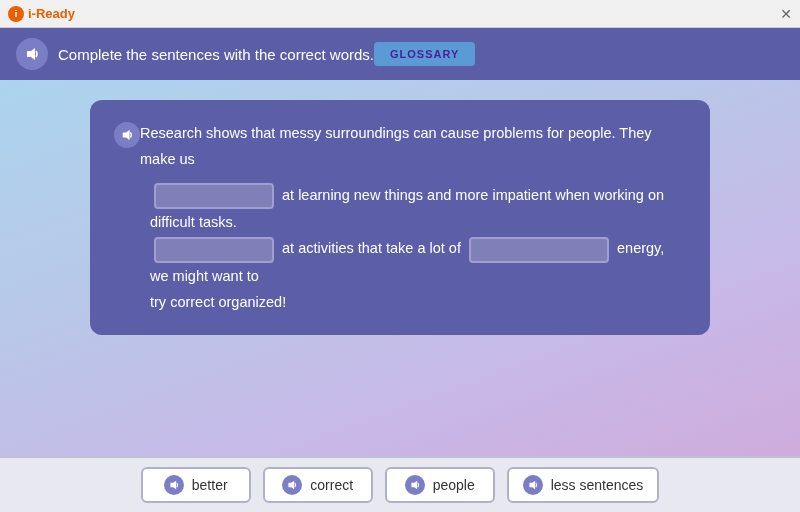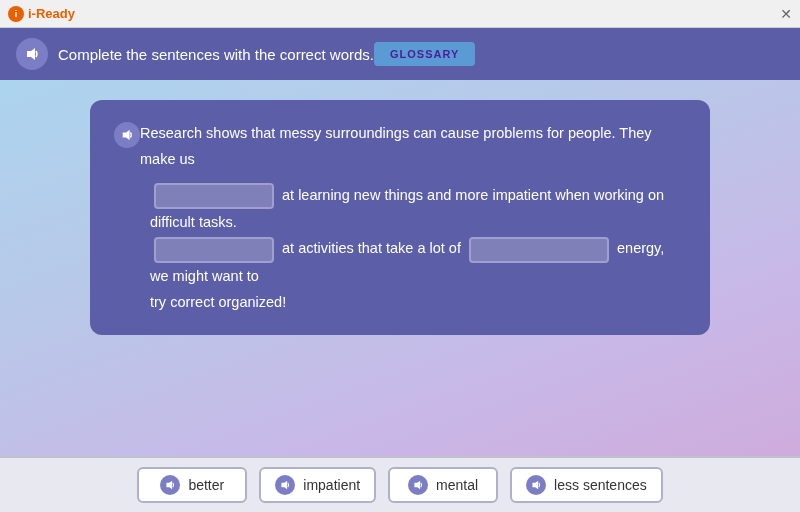--- a/index.html
+++ b/index.html
@@ -250,30 +250,30 @@
       </div>
       <span>better</span>
     </div>
     <div class="word-card">
       <div class="audio-btn-word">
         <svg width="10" height="10" viewBox="0 0 14 14">
           <polygon points="2,4 6,4 10,1 10,13 6,10 2,10" fill="white"></polygon>
           <path d="M11,4 Q13,7 11,10" stroke="white" stroke-width="1.5" fill="none"></path>
         </svg>
       </div>
-      <span>impatient</span>
+      <span>correct</span>
     </div>
     <div class="word-card">
       <div class="audio-btn-word">
         <svg width="10" height="10" viewBox="0 0 14 14">
           <polygon points="2,4 6,4 10,1 10,13 6,10 2,10" fill="white"></polygon>
           <path d="M11,4 Q13,7 11,10" stroke="white" stroke-width="1.5" fill="none"></path>
         </svg>
       </div>
-      <span>mental</span>
+      <span>people</span>
     </div>
     <div class="word-card">
       <div class="audio-btn-word">
         <svg width="10" height="10" viewBox="0 0 14 14">
           <polygon points="2,4 6,4 10,1 10,13 6,10 2,10" fill="white"></polygon>
           <path d="M11,4 Q13,7 11,10" stroke="white" stroke-width="1.5" fill="none"></path>
         </svg>
       </div>
       <span>less sentences</span>
     </div>

